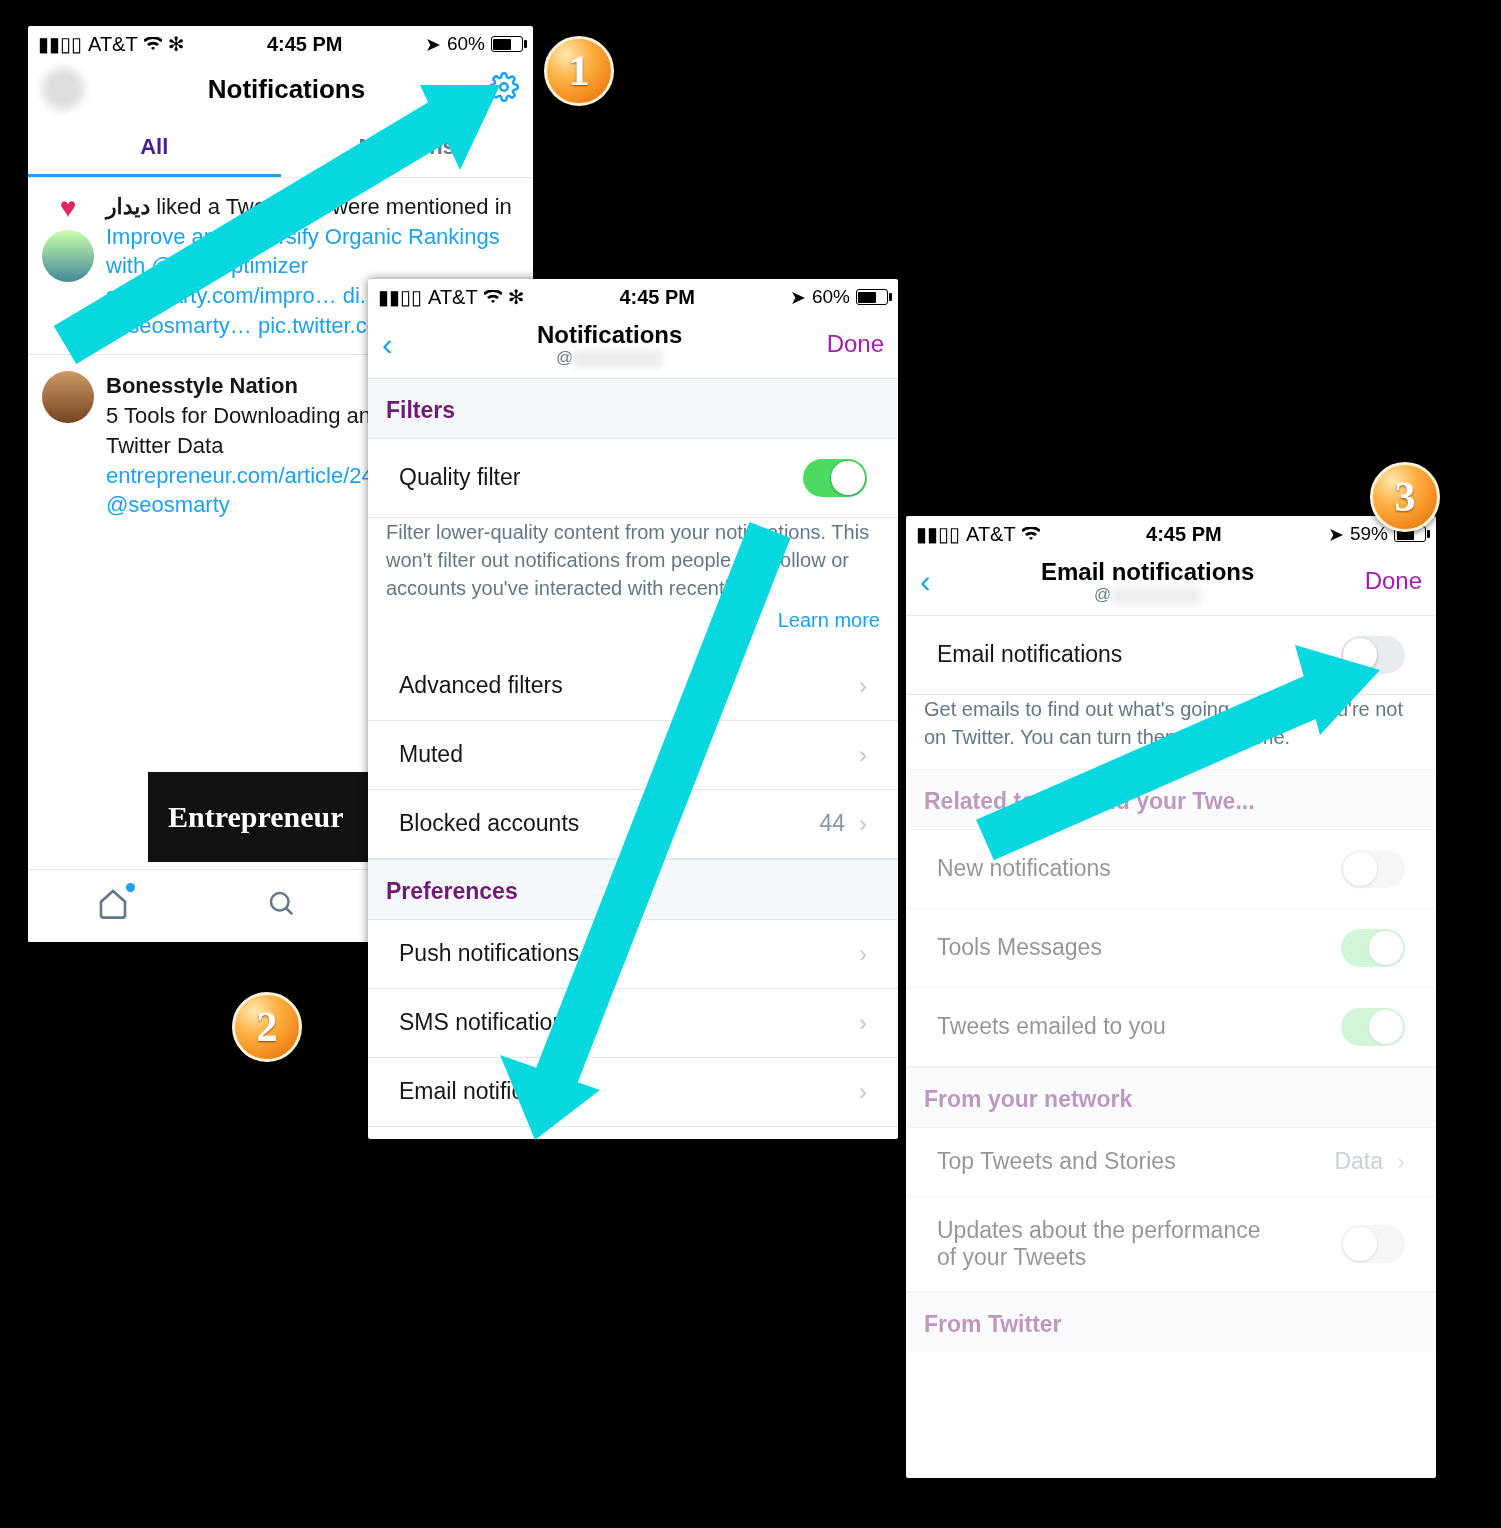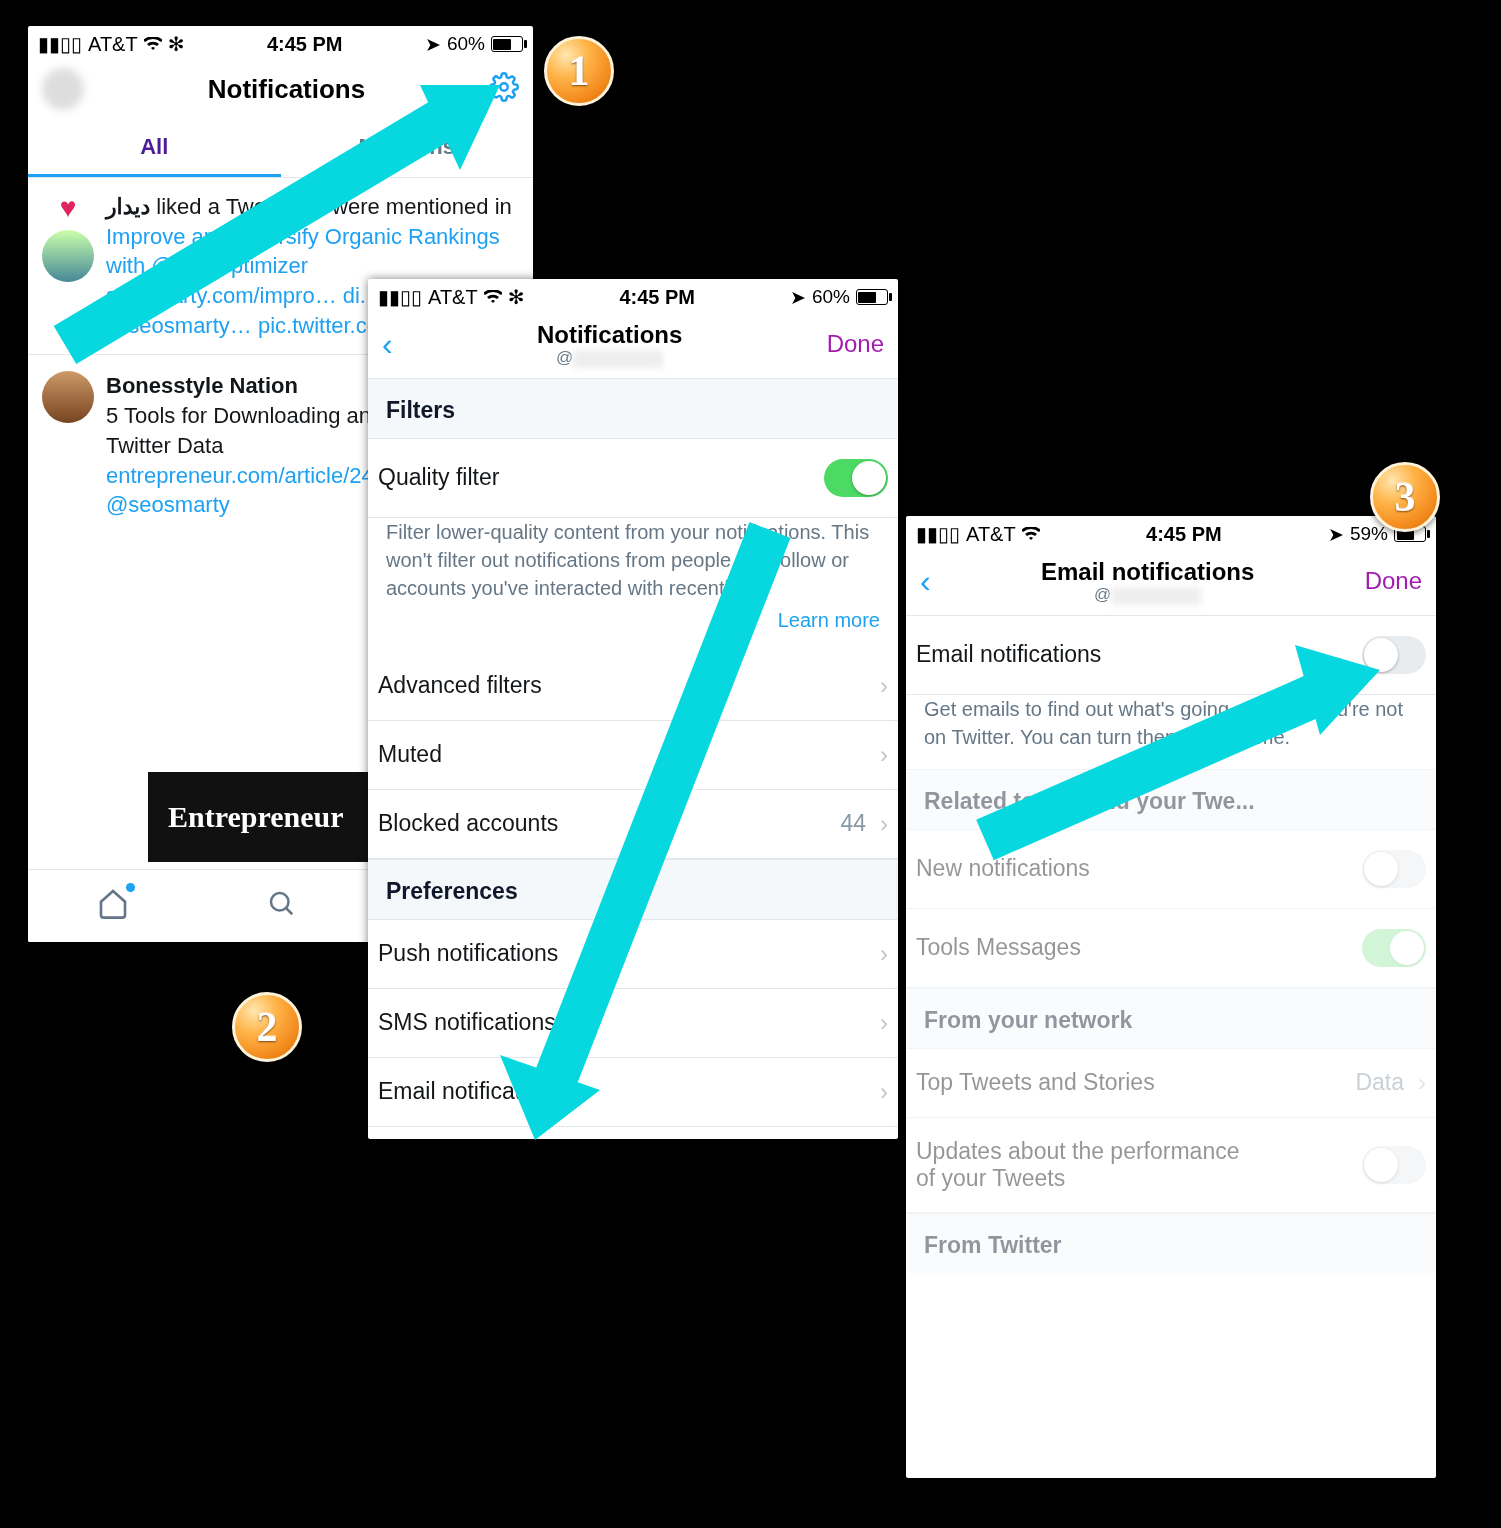--- a/index.html
+++ b/index.html
@@ -59,23 +59,23 @@
   .feed-name { font-weight:700; }
 
   .bottombar { position:absolute; left:0; right:0; bottom:0; height:72px; background:#fff; border-top:1px solid #e1e8ed; display:flex; align-items:center; justify-content:space-around;}
   .bb-icon { color:#657786; font-size:30px; position:relative;}
   .bb-icon.active { color:#1da1f2; }
   .dot { position:absolute; top:-4px; right:-6px; width:9px; height:9px; background:#1da1f2; border-radius:50%;}
 
   .card { position:absolute; left:120px; right:0; bottom:80px; height:90px; background:#111; color:#fff; font-family:Georgia,serif; font-size:30px; display:flex; align-items:center; padding-left:20px; font-weight:700;}
 
   
-  .section-header { background:#f5f8fa; color:#0f172a; font-weight:800; font-size:23px; padding:18px 18px 14px; border-top:1px solid #e1e8ed; border-bottom:1px solid #e1e8ed;}
+  .section-header { background:#f5f8fa; color:#701a75; font-weight:800; font-size:23px; padding:18px 18px 14px; border-top:1px solid #e1e8ed; border-bottom:1px solid #e1e8ed;}
   .faded .section-header, .faded .row { opacity:0.45; }
-  .row { display:flex; align-items:center; justify-content:space-between; padding:20px 10px; font-size:23px; border-bottom:1px solid #e1e8ed; background:#fff;}
+  .row { display:flex; align-items:center; justify-content:space-between; padding:20px 31px; font-size:23px; border-bottom:1px solid #e1e8ed; background:#fff;}
   .row .rl { font-weight:400; color:#14171a;}
   .row .rr { display:flex; align-items:center; gap:14px; color:#8899a6;}
   .chevron { color:#c0c7ce; font-size:24px;}
   .desc { padding:0 18px 18px; color:#657786; font-size:20px; line-height:1.4; background:#fff;}
   .toggle { width:64px; height:38px; border-radius:20px; position:relative;}
   .toggle.on { background:#4cd964;}
   .toggle.off { background:#e9ecef;}
   .toggle .knob { position:absolute; top:2px; width:34px; height:34px; background:#fff; border-radius:50%; box-shadow:0 1px 3px rgba(0,0,0,0.3);}
   .toggle.on .knob { right:2px;}
   .toggle.off .knob { left:2px;}
@@ -315,20 +315,26 @@
       <div class="toggle off">
           <div class="knob"></div>
         </div>
     </div>
     <div class="row">
       <div class="rl">Tools Messages</div>
       <div class="toggle on" style="opacity:.55">
           <div class="knob"></div>
         </div>
     </div>
+    <div class="row">
+      <div class="rl">Tweets emailed to you</div>
+      <div class="toggle on" style="opacity:.55">
+          <div class="knob"></div>
+        </div>
+    </div>
 
     <div class="section-header">From your network</div>
     <div class="row">
       <div class="rl">Top Tweets and Stories</div>
       <div class="rr">
           <span>Data</span>
           <span class="chevron">›</span>
         </div>
     </div>
     <div class="row">

